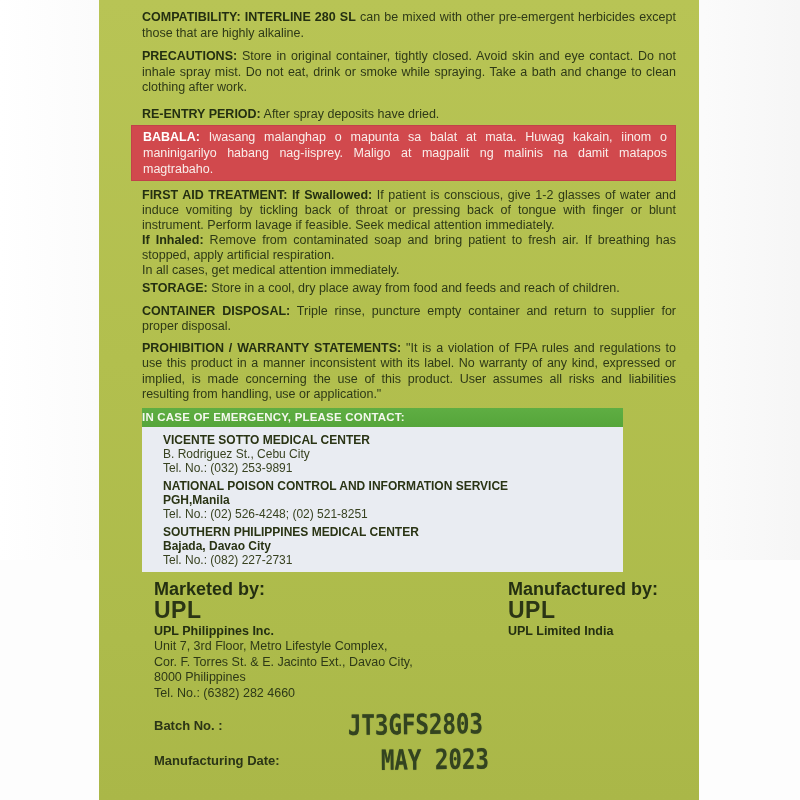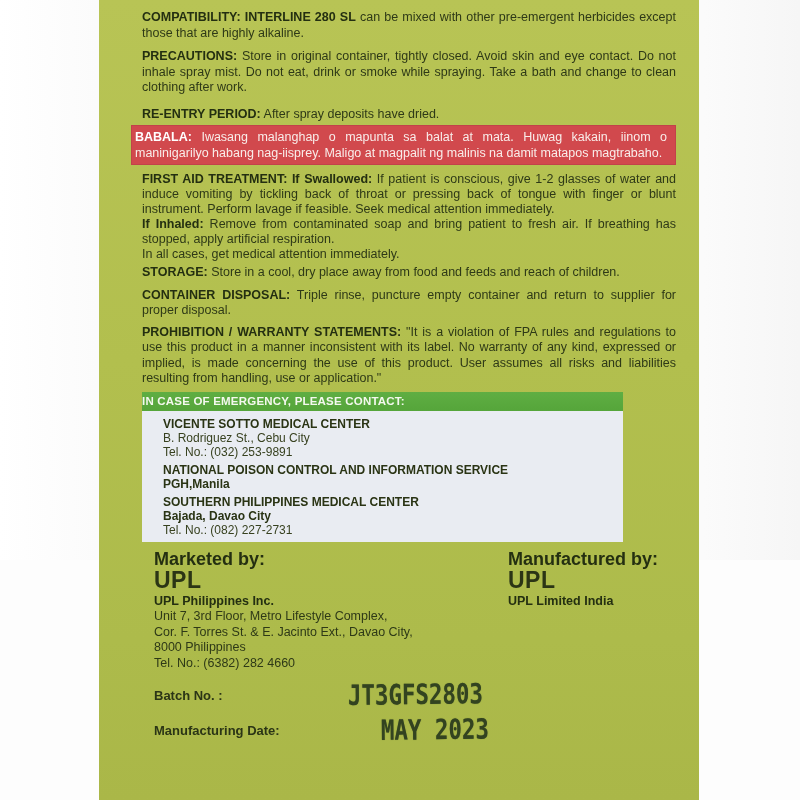--- a/index.html
+++ b/index.html
@@ -4,21 +4,21 @@
 <style>
   html,body{margin:0;padding:0;width:800px;height:800px;background:#fdfdfd;overflow:hidden;}
   .photo{position:relative;width:800px;height:560px;background:linear-gradient(90deg,#ffffff 0%,#fbfbfb 12%,#fbfbfb 88%,#f6f6f6 100%);font-family:"Liberation Sans",sans-serif;}
   .label{position:absolute;left:99px;top:0;width:600px;height:800px;overflow:hidden;
          background:linear-gradient(180deg,#b8c455 0%,#b2bf4e 45%,#adbb4b 80%,#aab748 100%);
          color:#2e3917;}
   .content{padding:10px 23px 0 43px;font-size:12.5px;line-height:15.5px;}
   .para{margin:0;text-align:justify;}
   .b{font-weight:bold;color:#242f11;}
   .mt11{margin-top:11px}.mt8{margin-top:8px}.mt7{margin-top:7px}.mt6{margin-top:6px}.mt3{margin-top:3px}
-  .warning{margin-top:3px;margin-left:-11px;background:#d1494d;color:#f9edea;padding:4px 9px 4px 4px;
+  .warning{margin-top:3px;margin-left:-11px;background:#d1494d;color:#f9edea;padding:4px 9px 4px 12px;
            line-height:16px;text-align:justify;box-shadow:0 0 0 1px #c2424a inset;}
   .warning .b{color:#ffffff;}
   .firstaid p{margin:0;text-align:justify;line-height:15px;}
   .emergency{margin-top:5px;width:481px;}
   .em-header{background:linear-gradient(180deg,#5fae43 0%,#55a53a 100%);color:#f4f8ee;font-weight:bold;
              font-size:11.5px;line-height:19px;text-align:left;letter-spacing:.2px;}
   .em-box{background:#e9ecf2;padding:6px 8px 5px 21px;}
   .contact{margin-bottom:4px;font-size:12px;line-height:14px;color:#37411f;}
   .contact .cname{font-weight:bold;color:#2a3414;}
   .contact .baddr{font-weight:bold;color:#2a3414;}
@@ -66,20 +66,21 @@
         <div class="em-header">IN CASE OF EMERGENCY, PLEASE CONTACT:</div>
         <div class="em-box">
           <div class="contact">
             <div class="cname">VICENTE SOTTO MEDICAL CENTER</div>
             <div>B. Rodriguez St., Cebu City</div>
             <div>Tel. No.: (032) 253-9891</div>
           </div>
           <div class="contact">
             <div class="cname">NATIONAL POISON CONTROL AND INFORMATION SERVICE</div>
             <div class="baddr">PGH,Manila</div>
+            <div>Tel. No.: (02) 526-4248; (02) 521-8251</div>
           </div>
           <div class="contact" style="margin-bottom:0;">
             <div class="cname">SOUTHERN PHILIPPINES MEDICAL CENTER</div>
             <div class="baddr">Bajada, Davao City</div>
             <div>Tel. No.: (082) 227-2731</div>
           </div>
         </div>
       </div>
 
       <div class="columns">

